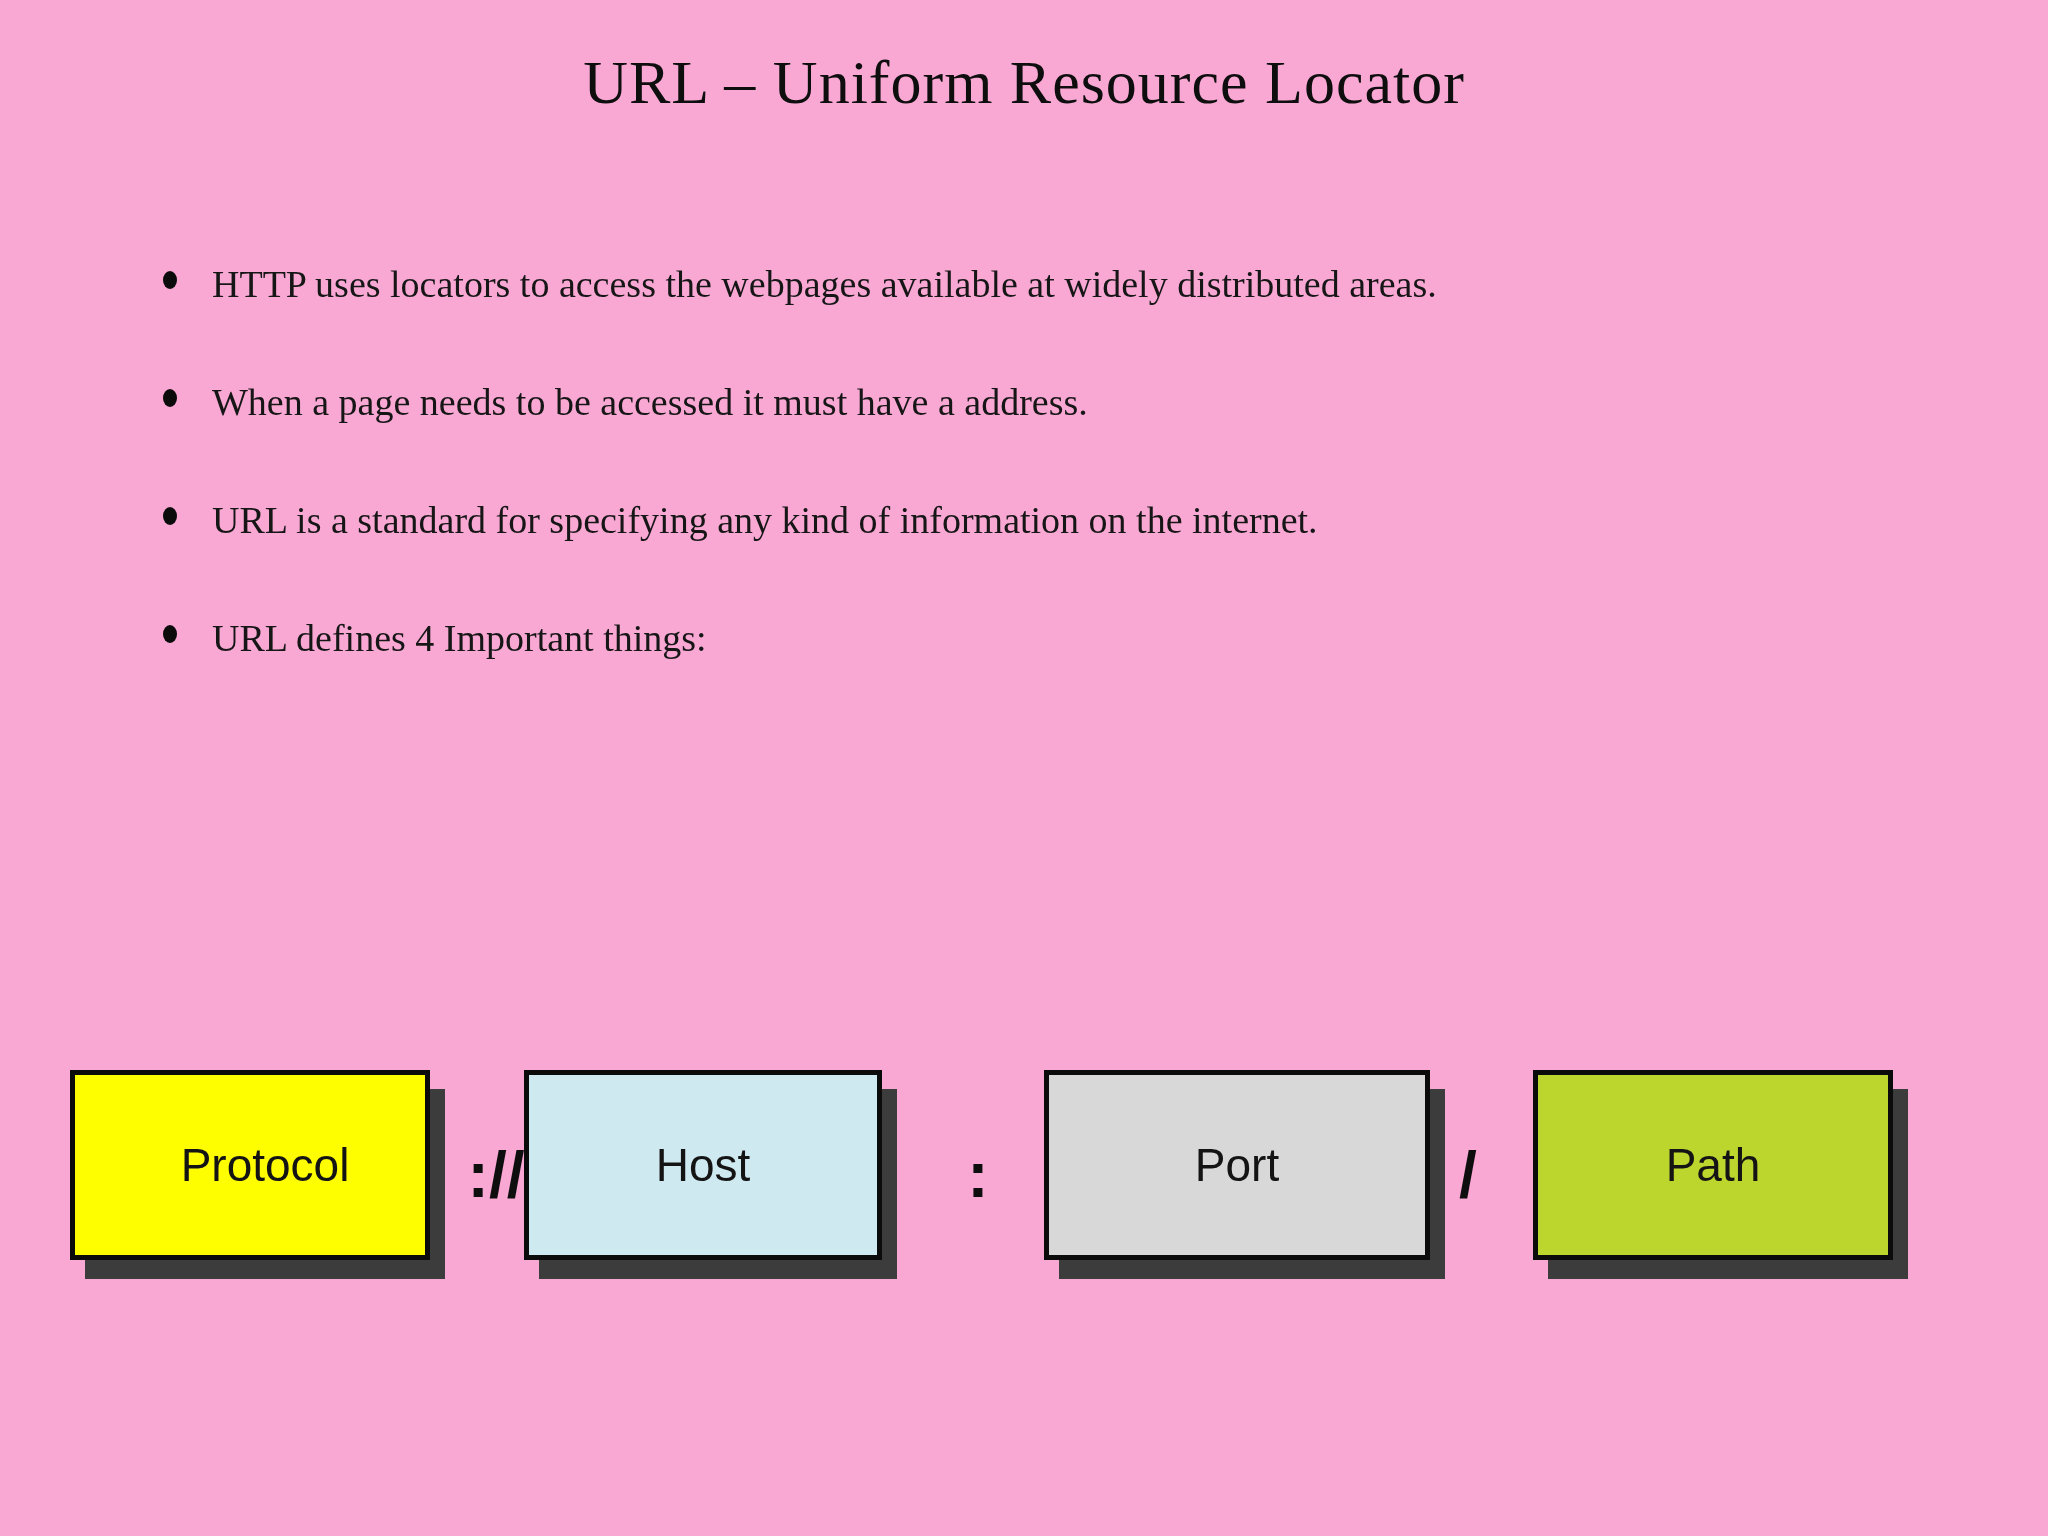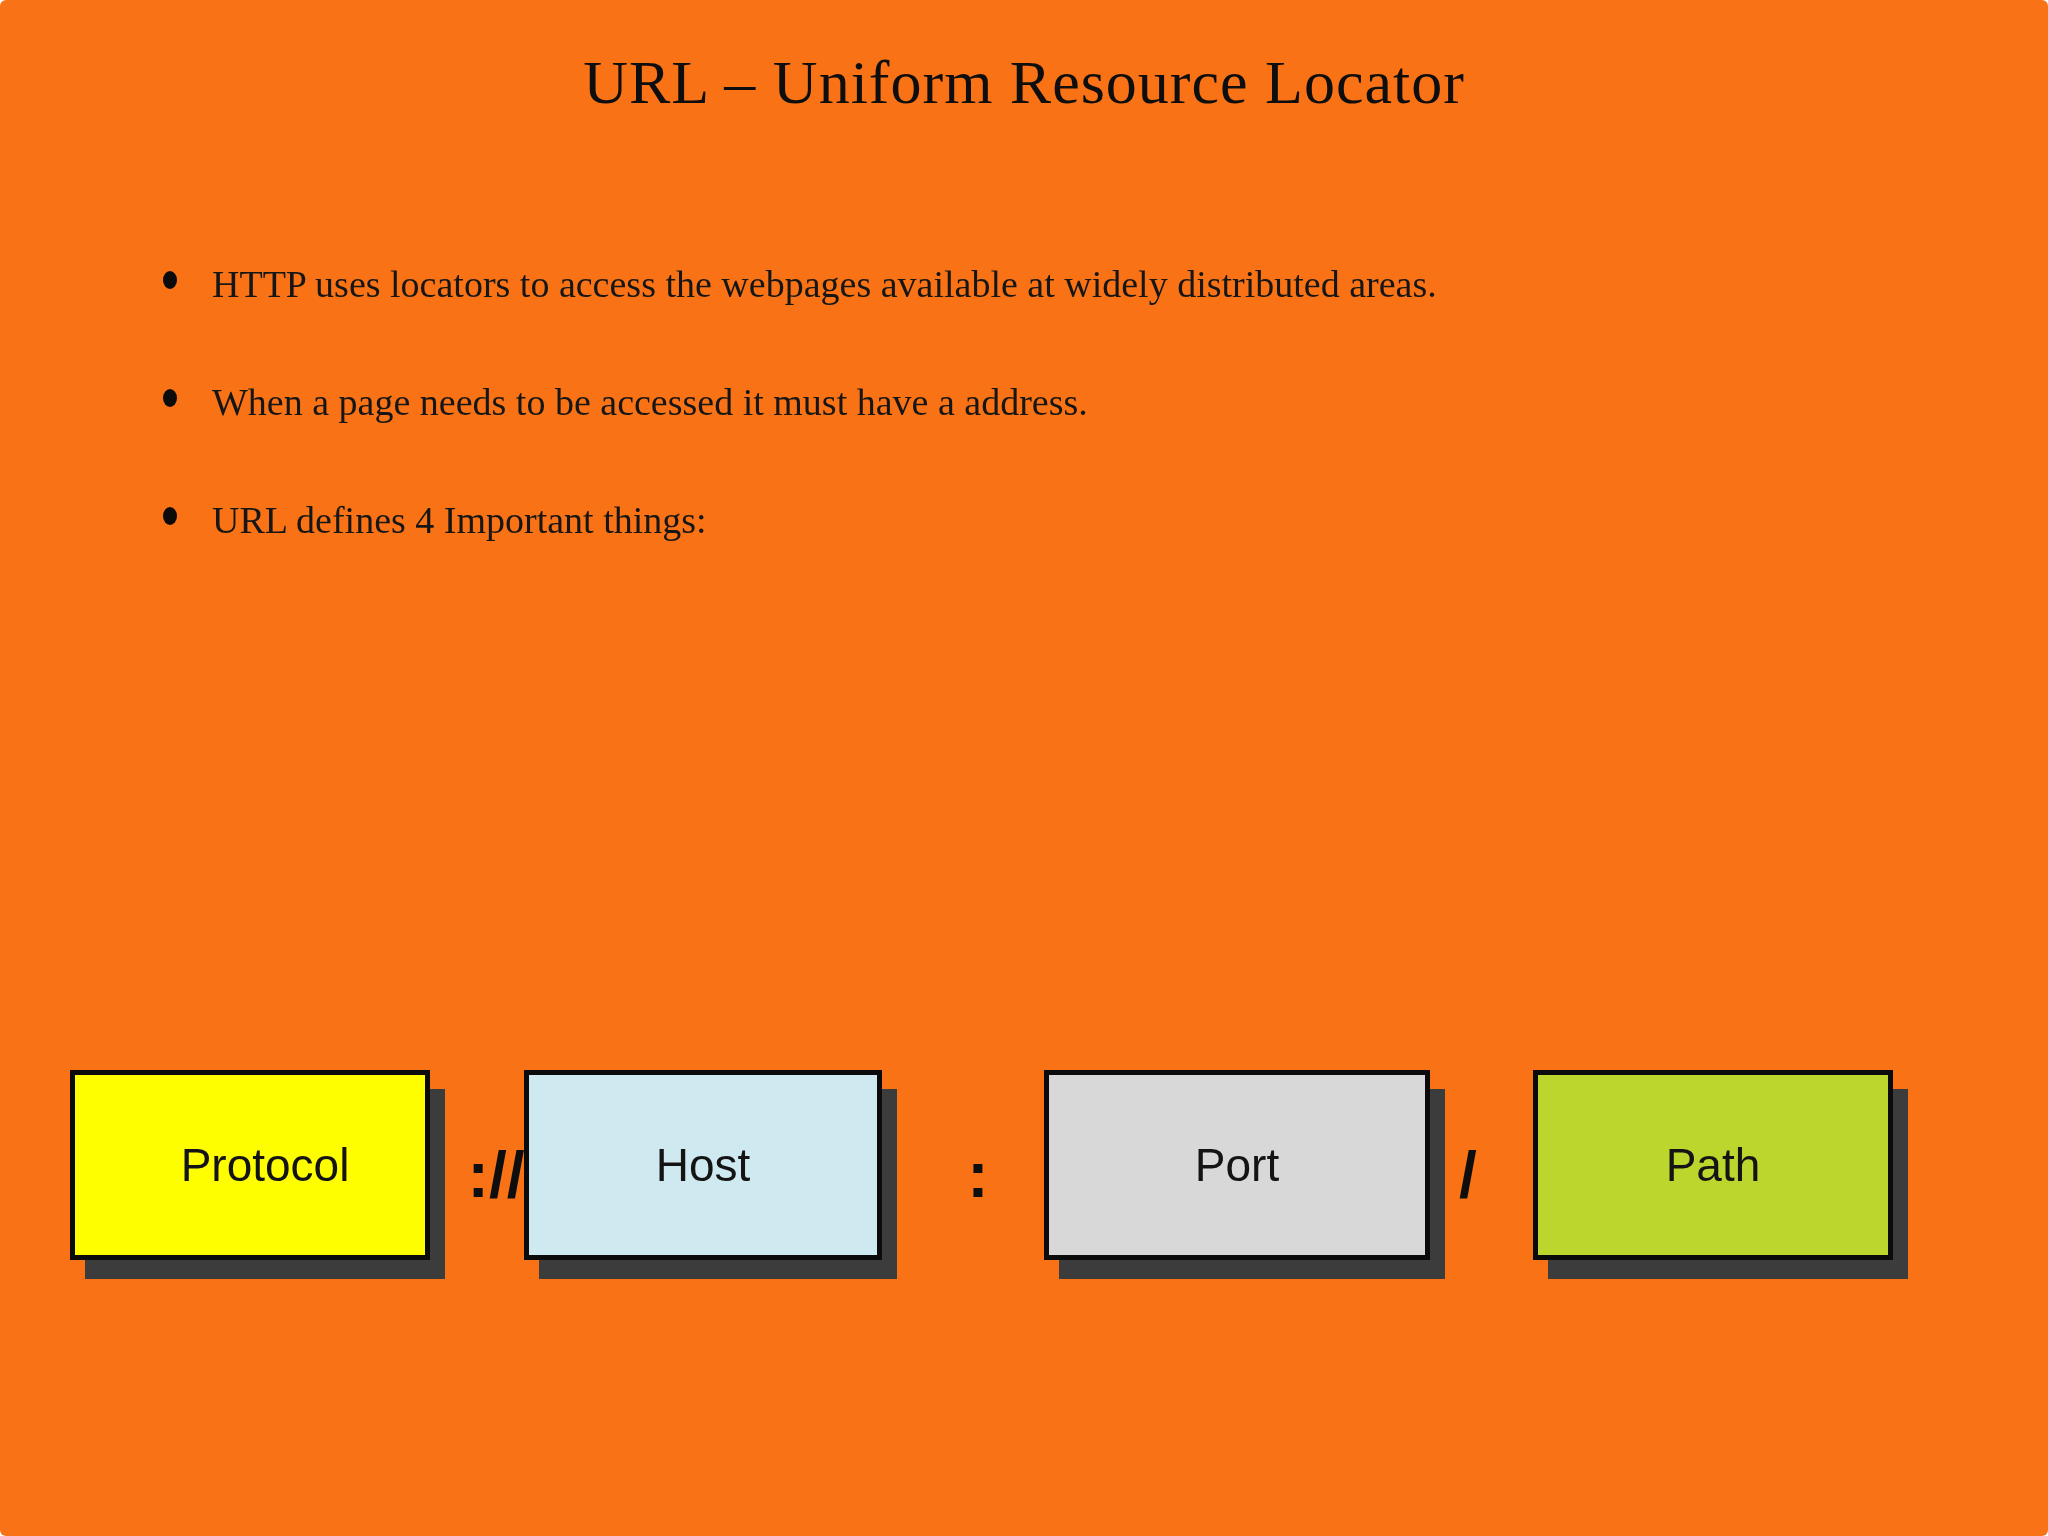--- a/index.html
+++ b/index.html
@@ -7,24 +7,23 @@
     padding: 0;
     width: 2048px;
     height: 1536px;
     background: #ffffff;
     overflow: hidden;
   }
   .slide {
     position: relative;
     width: 2048px;
     height: 1536px;
-    background: #f97316;
+    background: #f9a8d4;
     font-family: "Liberation Serif", serif;
     color: #131313;
-    border-radius: 6px;
   }
 
   
   .title {
     position: absolute;
     top: 44px;
     left: 0;
     width: 100%;
     text-align: center;
     font-size: 62px;
@@ -104,20 +103,24 @@
     <div class="bullet-item">
       <span class="bullet-marker"></span>
       <span>HTTP uses locators to access the webpages available at widely distributed areas.</span>
     </div>
     <div class="bullet-item">
       <span class="bullet-marker"></span>
       <span>When a page needs to be accessed it must have a address.</span>
     </div>
     <div class="bullet-item">
       <span class="bullet-marker"></span>
+      <span>URL is a standard for specifying any kind of information on the internet.</span>
+    </div>
+    <div class="bullet-item">
+      <span class="bullet-marker"></span>
       <span>URL defines 4 Important things:</span>
     </div>
   </div>
 
   <div class="diagram">
 
     <div class="diagram-box box-protocol" style="background: rgb(254, 254, 0); padding-left: 30px;">
       <span>Protocol</span>
     </div>
 

